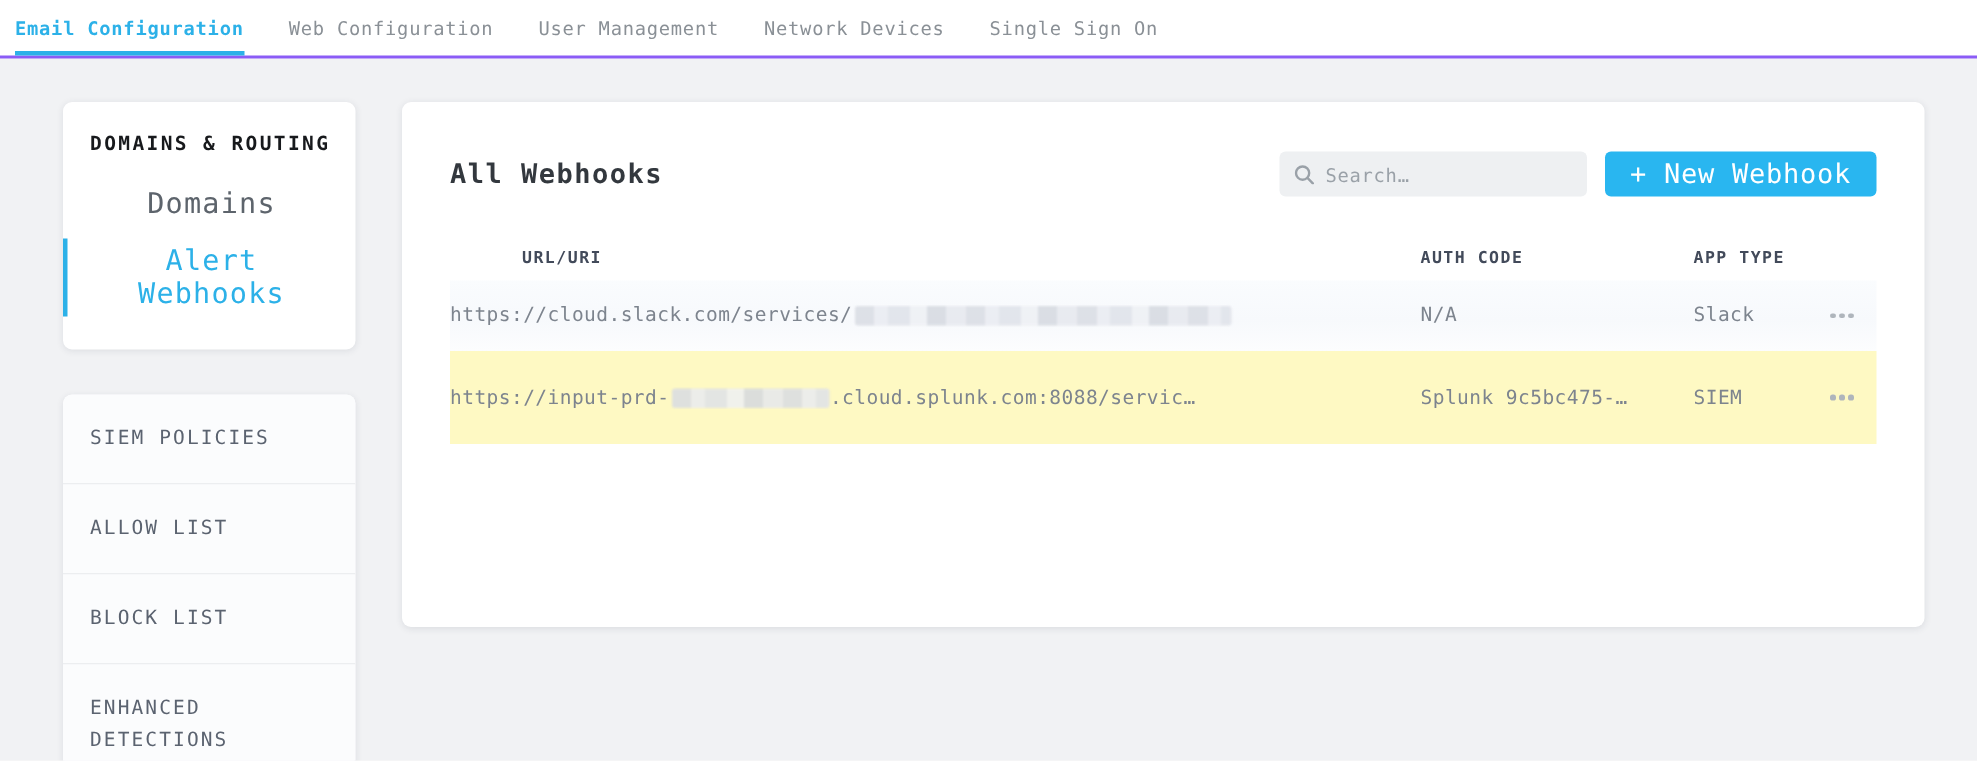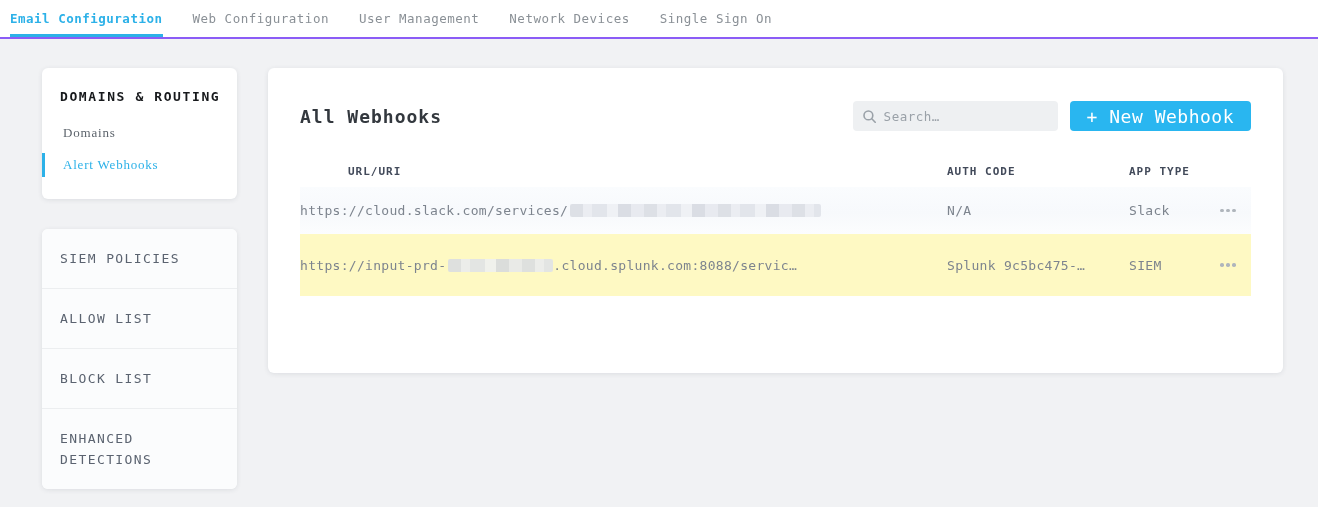--- a/index.html
+++ b/index.html
@@ -33,44 +33,44 @@
 
   
   .content { display: flex; padding: 29px 35px 0 42px; }
   .sidebar { width: 195px; flex: none; margin-right: 31px; }
   .card {
     background: #fff; border-radius: 6px;
     box-shadow: 0 1px 5px rgba(40,50,70,0.10);
   }
 
   
-  .nav-card { padding: 21px 18px 22px 18px; margin-bottom: 30px; }
+  .nav-card { padding: 21px 18px 22px 18px; margin-bottom: 30px; text-align: center; }
   .nav-heading {
     font-size: 13px; font-weight: bold; color: #17191c;
     letter-spacing: 1.6px; margin-bottom: 17px; white-space: nowrap;
   }
   .nav-item {
-    font-size: 13px; color: #5d646c; letter-spacing: 0.8px;
+    font-size: 19px; color: #5d646c; letter-spacing: 0.8px;
     padding: 4px 0 4px 18px; margin: 8px 0 0 -18px;
-    border-left: 3px solid transparent; cursor: pointer; font-family: Liberation Serif, serif;
+    border-left: 3px solid transparent; cursor: pointer;
   }
   .nav-item.active { color: #2cb1e8; border-left-color: #2cb1e8; }
 
   
   .section-card { overflow: hidden; background: #fbfcfd; }
   .section-item {
     padding: 19px 18px; font-size: 13px; color: #5b6370;
     letter-spacing: 1.4px; line-height: 21px;
     border-bottom: 1px solid #eceef0; cursor: pointer;
     background: #fbfcfd;
   }
   .section-item:last-child { border-bottom: none; }
 
   
-  .main-card { flex: 1; height: 305px; padding: 0 32px; }
+  .main-card { flex: 1; height: 350px; padding: 0 32px; }
   .main-header {
     display: flex; align-items: center; justify-content: space-between;
     padding-top: 33px;
   }
   .page-title {
     font-size: 18px; font-weight: bold; color: #33383e; letter-spacing: 1px;
   }
   .header-actions { display: flex; align-items: center; }
   .search-box {
     width: 205px; height: 30px; background: #eef0f2; border-radius: 4px;

